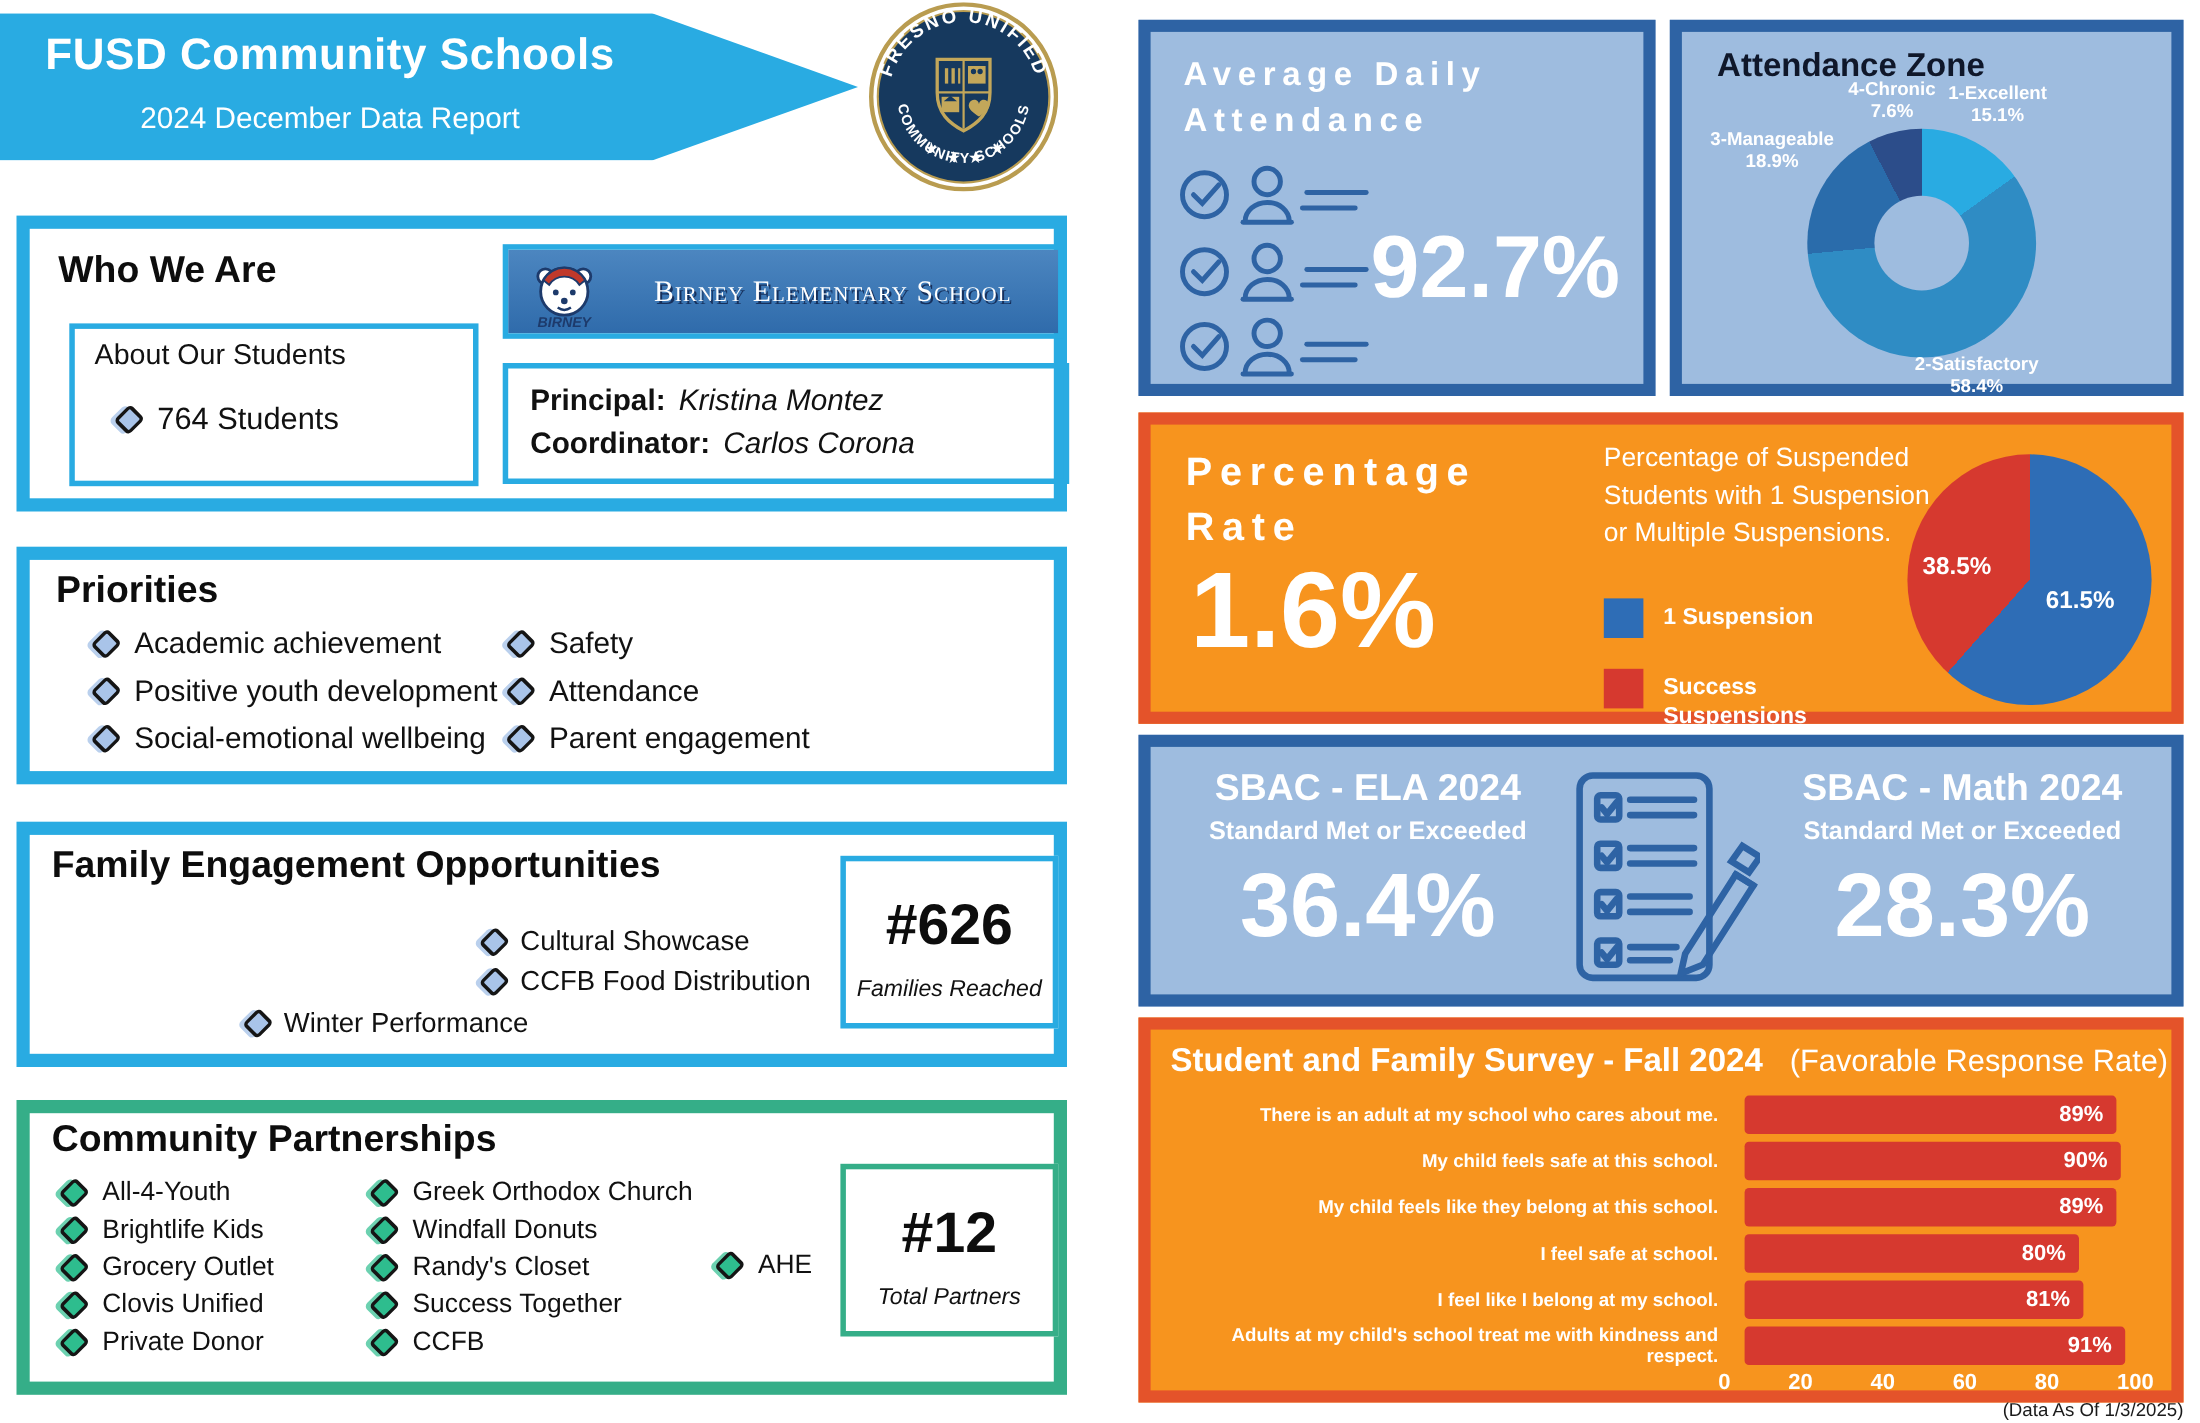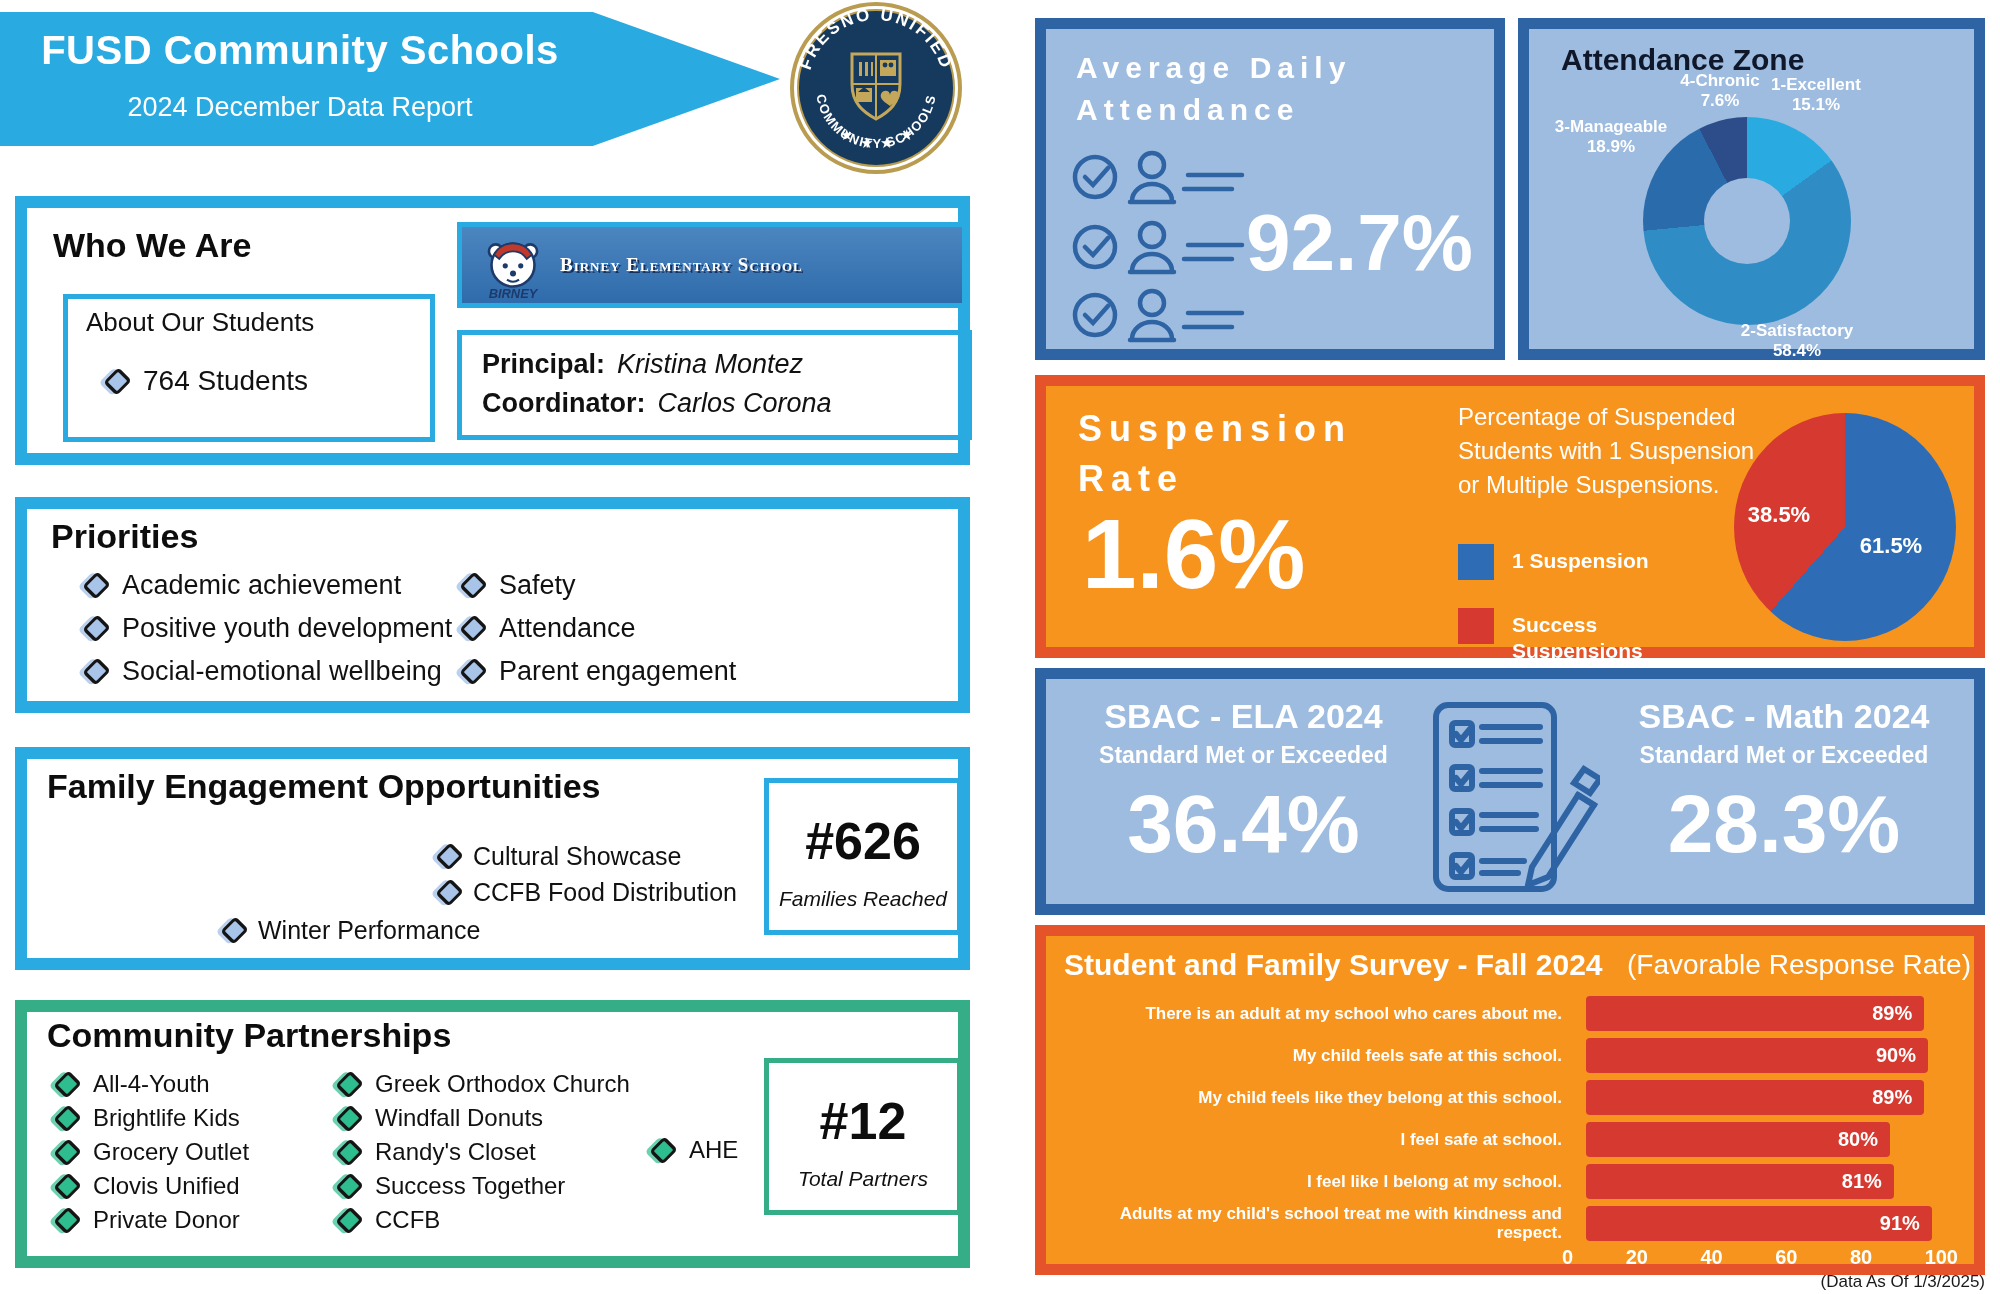--- a/index.html
+++ b/index.html
@@ -24,22 +24,22 @@
   #box-cp {top:1000px;height:268px;}
   .lbox h2{position:absolute;margin:0;color:#0d0d0d;font-weight:800;}
 
   .who-h{left:26px;top:18px;font-size:34px;}
   .about-box{position:absolute;left:36px;top:86px;width:372px;height:148px;border:5px solid #29abe2;box-sizing:border-box;}
   .about-title{position:absolute;left:18px;top:8px;font-size:26px;color:#111;}
   .about-row{position:absolute;left:40px;top:66px;display:flex;align-items:center;gap:16px;font-size:28px;color:#111;}
 
   .birney-banner{position:absolute;left:430px;top:14px;width:510px;height:86px;box-sizing:border-box;
     border:5px solid #29abe2;background:linear-gradient(#4c86c0,#2f6bab);display:flex;align-items:center;gap:4px;padding:0 8px;}
-  .birney-name{flex:1;text-align:left;color:#fff;font-family:"Liberation Serif","DejaVu Serif",serif;
-    font-weight:700;font-size:19px;font-variant:small-caps;letter-spacing:1px;text-shadow:2px 2px 0 #16305c;}
+  .birney-name{flex:1;text-align:center;color:#fff;font-family:"Liberation Serif","DejaVu Serif",serif;
+    font-weight:400;font-size:27px;font-variant:small-caps;letter-spacing:1px;text-shadow:2px 2px 0 #16305c;}
   .principal-box{position:absolute;left:430px;top:122px;width:515px;height:110px;border:5px solid #29abe2;
     box-sizing:border-box;padding:14px 0 0 20px;}
   .pline{display:flex;gap:12px;font-size:27px;color:#111;margin-bottom:8px;}
   .pline .lab{font-weight:700;}
   .pline .val{font-style:italic;}
 
   .pri-h{left:24px;top:8px;font-size:34px;}
   .pri-col{position:absolute;top:60px;display:flex;flex-direction:column;gap:11px;}
   .pri-col.c1{left:60px;} .pri-col.c2{left:437px;}
   .brow{display:flex;align-items:center;gap:16px;font-size:27px;color:#111;height:32px;}
@@ -366,21 +366,21 @@
       <div>3-Manageable</div>
         <div>18.9%</div>
     </div>
     <div class="zlab zl-satisfactory">
       <div>2-Satisfactory</div>
         <div>58.4%</div>
     </div>
   </div>
 
   <div class="rpanel orangestyle" id="p-susp">
-    <div class="susp-t l1">Suspension</div>
+    <div class="susp-t l1">Percentage</div>
     <div class="susp-t l2">Rate</div>
     <div class="susp-val">1.6%</div>
     <div class="susp-desc">Percentage of Suspended Students with 1 Suspension or Multiple Suspensions.</div>
     <div class="leg-row r1">
       <span class="swatch" style="background: rgb(46, 109, 182);"></span>
       <span class="leg-lab">1 Suspension</span>
     </div>
     <div class="leg-row r2">
       <span class="swatch" style="background: rgb(214, 57, 47);"></span>
       <span class="leg-lab">Success Suspensions</span>

